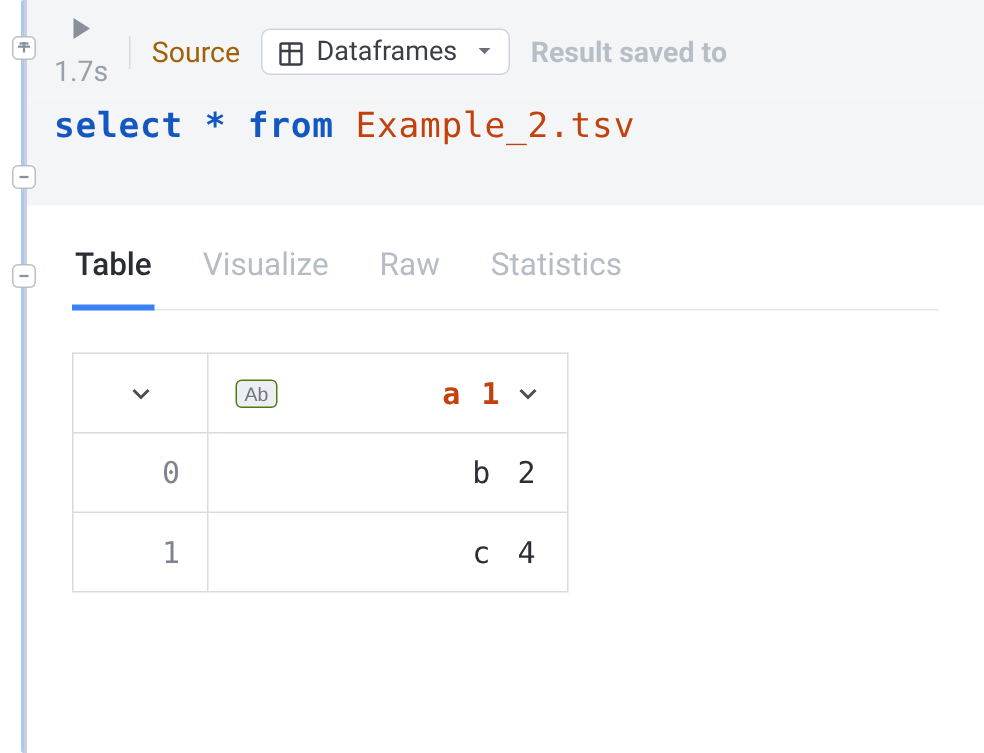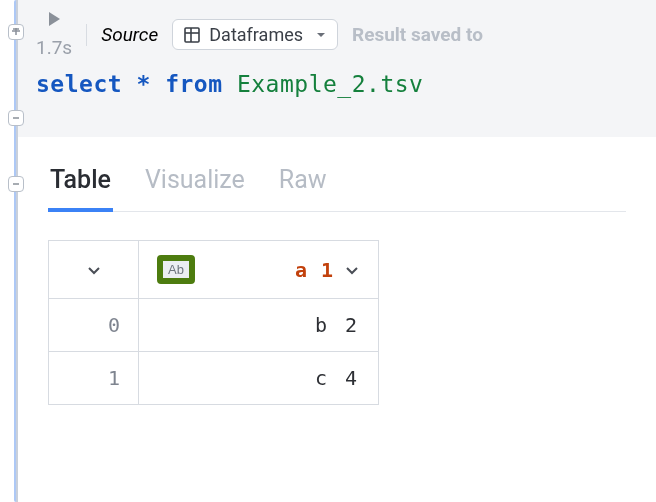--- a/index.html
+++ b/index.html
@@ -67,56 +67,56 @@
     gap: 8px;
     color: #9aa0aa;
     flex-direction: column;
   }
   .run-btn svg { fill: #8a9099; }
   .sep {
     width: 1px;
     height: 22px;
     background: #d8dce2;
   }
-  .source-label { color: #000000; font-style: italic; }
+  .source-label { color: #a16207; }
   .dataframe-btn {
     display: flex;
-    align-items: center;
+    align-items: flex-end;
     gap: 8px;
     border: 1px solid #cfd4db;
     border-radius: 6px;
     padding: 4px 10px;
     background: #fff;
     color: #3a3f47;
     font-size: 18px;
   }
   .dataframe-btn .grid-icon svg { display:block; }
   .chev { margin-left: 4px; }
   .result-saved { color: #b8bec7; white-space: nowrap; overflow:hidden;font-weight:bold; }
   .code-area {
     background: #f4f5f7;
     padding: 6px 18px 40px 18px;
     font-family: "SF Mono", ui-monospace, Menlo, Consolas, monospace;
     font-size: 23px;
     letter-spacing: 0.5px;
   }
   .kw { color: #1557c0; font-weight: 600; }
-  .ident { color: #15803d; }
+  .ident { color: #c2410c; }
   .output {
     padding: 18px 30px;
   }
   .tabs {
     display: flex;
     gap: 30px;
     border-bottom: 1px solid #e3e6eb;
     margin-bottom: 28px;
   }
   .tab {
     padding: 10px 2px 14px 2px;
-    font-size: 25px;
+    font-size: 21px;
     color: #b6bcc5;
     cursor: pointer;
     border-bottom: 4px solid transparent;
     margin-bottom: -1px;
   }
   .tab.active {
     color: #2a2d33;
     font-weight: 500;
     border-bottom-color: #3b82f6;
   }
@@ -141,21 +141,21 @@
     display: flex;
     align-items: center;
     justify-content: flex-end;
     gap: 10px;
   }
   .col-head .name { font-weight: 600; color: #c2410c; letter-spacing: 1px; }
   .type-badge {
     font-family: -apple-system, sans-serif;
     font-size: 13px;
     background: #eceef2;
-    border: 6px solid #4d7c0f;
+    border: 1px solid #4d7c0f;
     border-radius: 4px;
     padding: 1px 5px;
     color: #70767f;
     margin-right: auto;
   }
   .idx-head {
     display:flex; align-items:center; justify-content:center;
   }
   .val-cell { letter-spacing: 3px; color: #2d2f34; }
 </style>
@@ -217,20 +217,21 @@
     <span class="kw">*</span>
     <span class="kw">from</span>
     <span class="ident">Example_2.tsv</span>
   </div>
 
   <div class="output">
     <div class="tabs">
       <div class="tab active">Table</div>
       <div class="tab">Visualize</div>
       <div class="tab">Raw</div>
+      <div class="tab">Statistics</div>
     </div>
 
     <table class="data">
       <thead>
         <tr>
           <th class="idx-col">
             <div class="idx-head">
               <svg width="16" height="16" viewBox="0 0 16 16">
                   <path d="M3 6 L8 11 L13 6" fill="none" stroke="#4a4e56" stroke-width="2"></path>
                 </svg>

